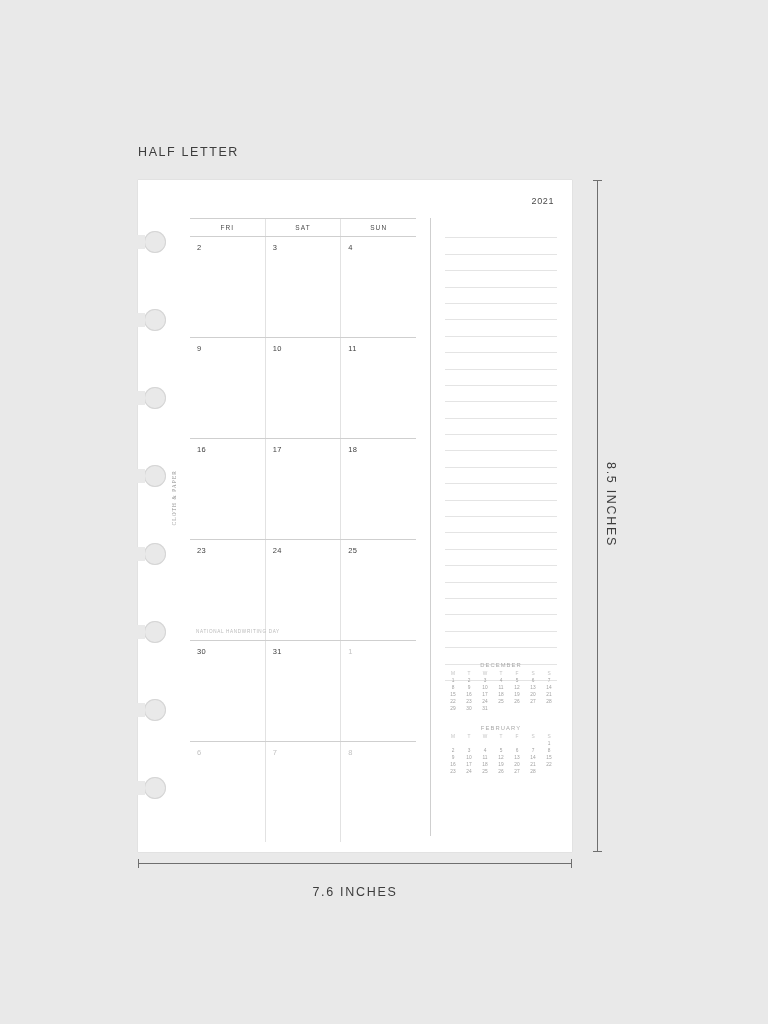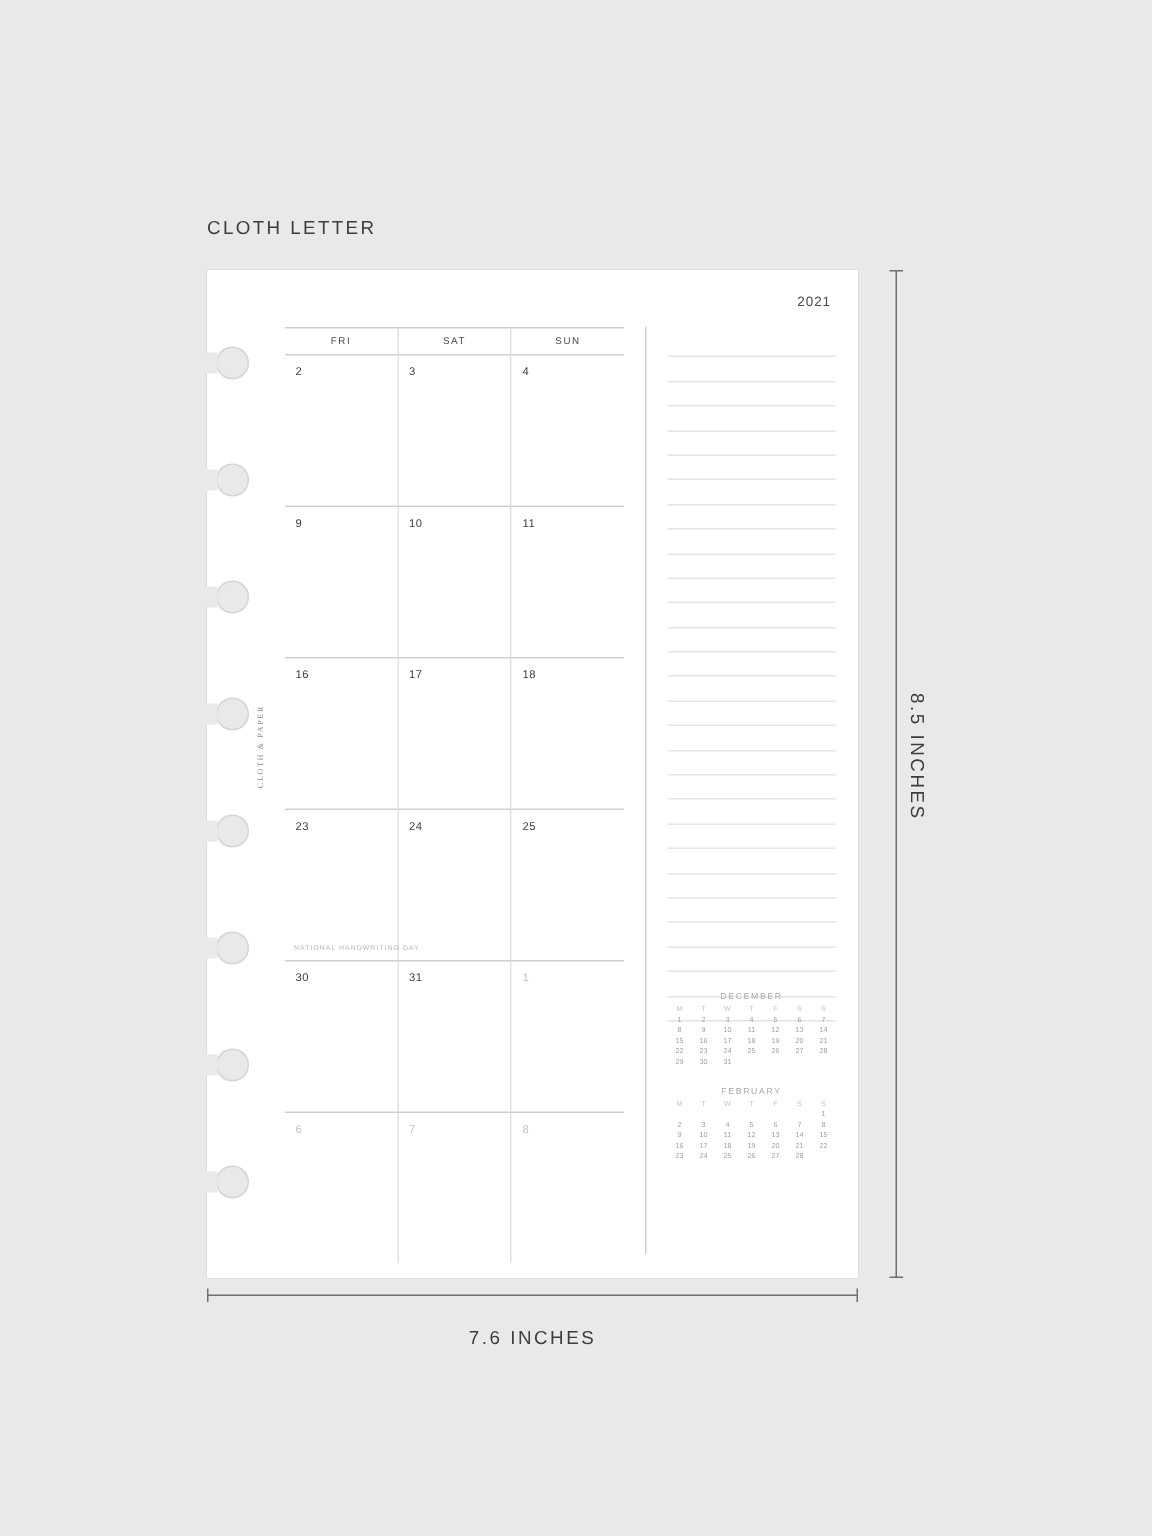--- a/index.html
+++ b/index.html
@@ -259,21 +259,21 @@
     letter-spacing: 1.1px;
     color: #8e8e8e;
     writing-mode: vertical-rl;
     transform: rotate(180deg);
     white-space: nowrap;
   }
 </style>
 </head>
 <body>
 
-<div class="label-half-letter">CLOTH LETTER</div>
+<div class="label-half-letter">HALF LETTER</div>
 <div class="label-width">7.6 INCHES</div>
 <div class="label-height">8.5 INCHES</div>
 
 <div class="dim-line-v"></div>
 <div class="dim-tick-v-top"></div>
 <div class="dim-tick-v-bot"></div>
 <div class="dim-line-h"></div>
 <div class="dim-tick-h-l"></div>
 <div class="dim-tick-h-r"></div>
 

